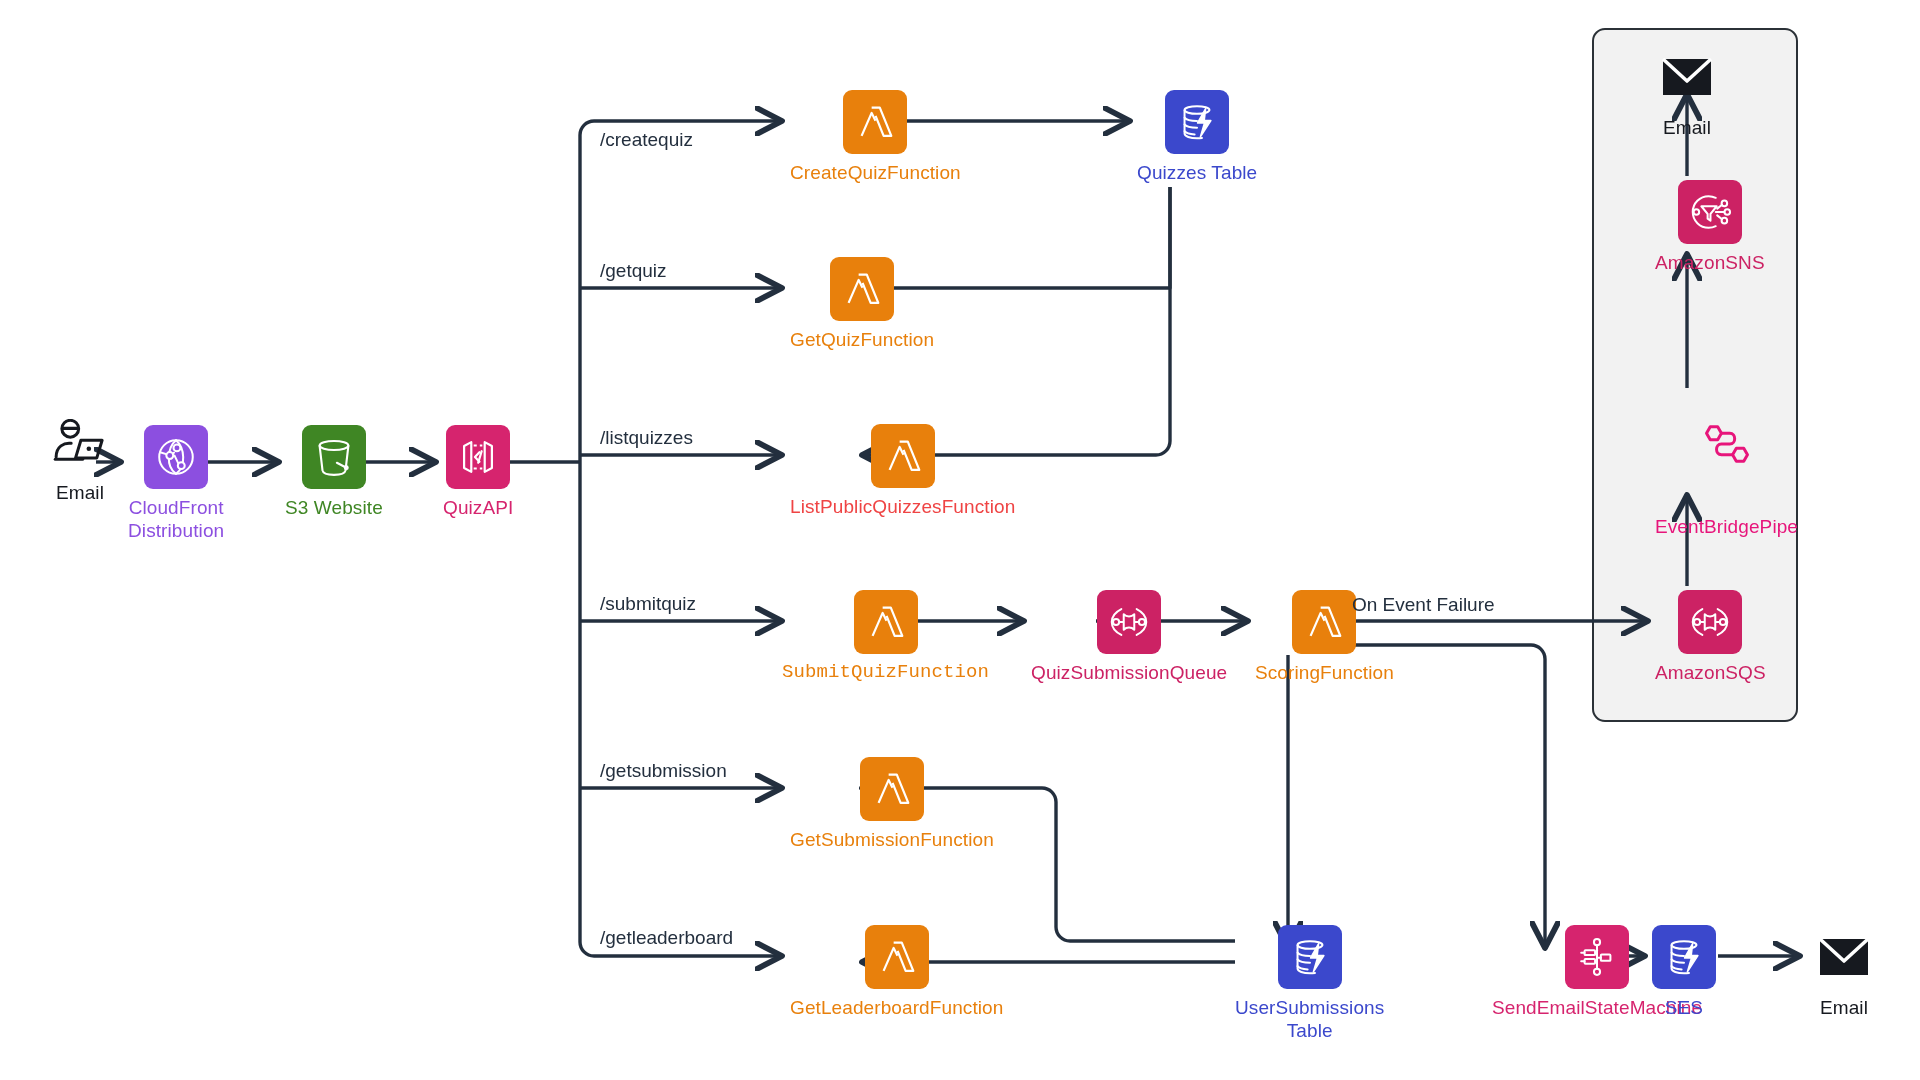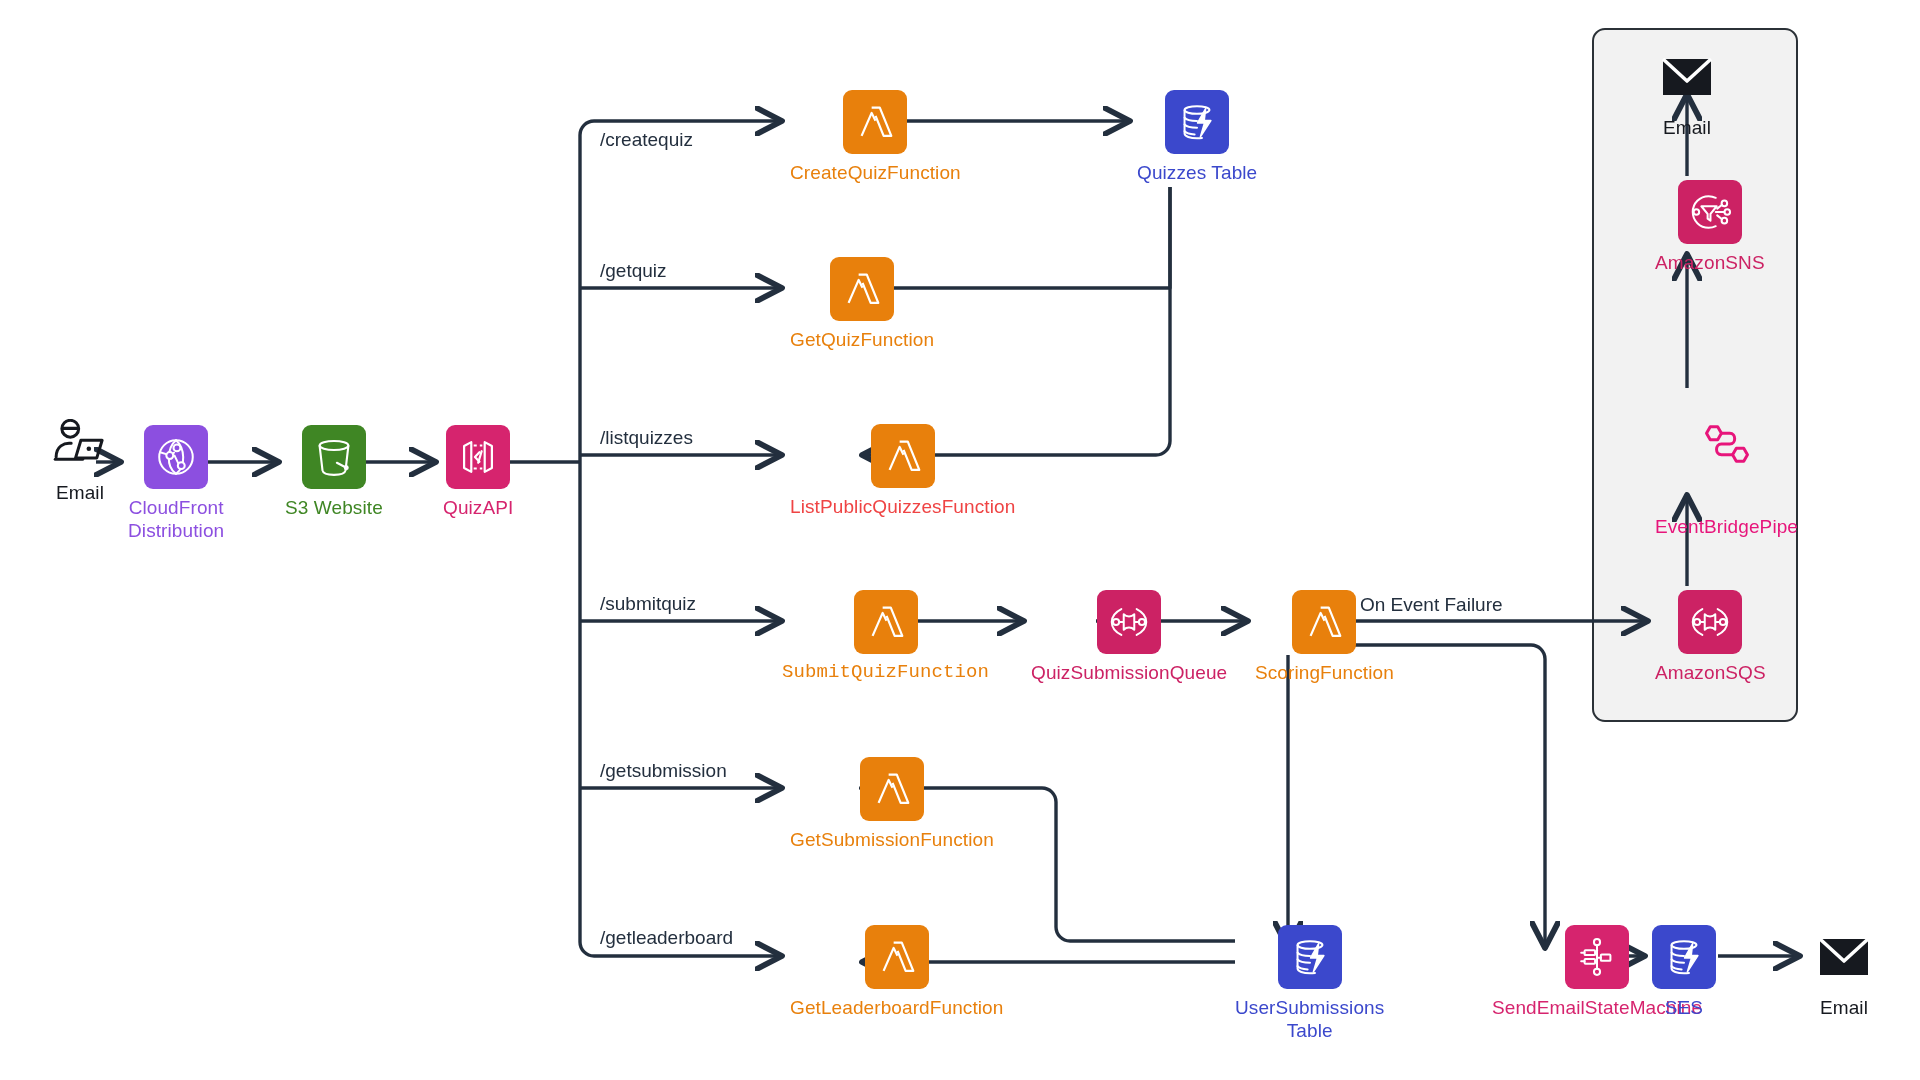--- a/index.html
+++ b/index.html
@@ -6,21 +6,21 @@
   body{width:1920px;height:1080px;overflow:hidden;font-family:"Liberation Sans",sans-serif;}
   #stage{position:relative;width:1920px;height:1080px;}
   svg.wires{position:absolute;left:0;top:0;width:1920px;height:1080px;}
   .node{position:absolute;display:flex;flex-direction:column;align-items:center;}
   .tile{width:64px;height:64px;border-radius:9px;display:flex;align-items:center;justify-content:center;}
   .tile svg{width:46px;height:46px;display:block;}
   .plain{width:64px;height:64px;display:flex;align-items:center;justify-content:center;}
   .plain svg{width:54px;height:46px;display:block;}
   .cap{margin-top:7px;font-size:19px;line-height:23px;text-align:center;white-space:pre-line;letter-spacing:.1px;}
   .routelbl{position:absolute;font-size:19px;color:#232f3e;white-space:nowrap;}
-  .edgelbl{position:absolute;font-size:19px;color:#232f3e;white-space:nowrap;margin-left:8px;}
+  .edgelbl{position:absolute;font-size:19px;color:#232f3e;white-space:nowrap;}
   .groupbox{position:absolute;border:2.2px solid #2b3137;border-radius:13px;background:#f2f2f2;}
 </style>
 </head>
 <body>
 
 <div id="stage">
 
   <div class="groupbox" style="left:1592px;top:28px;width:202px;height:690px;"></div>
 
   <svg class="wires" viewBox="0 0 1920 1080">

